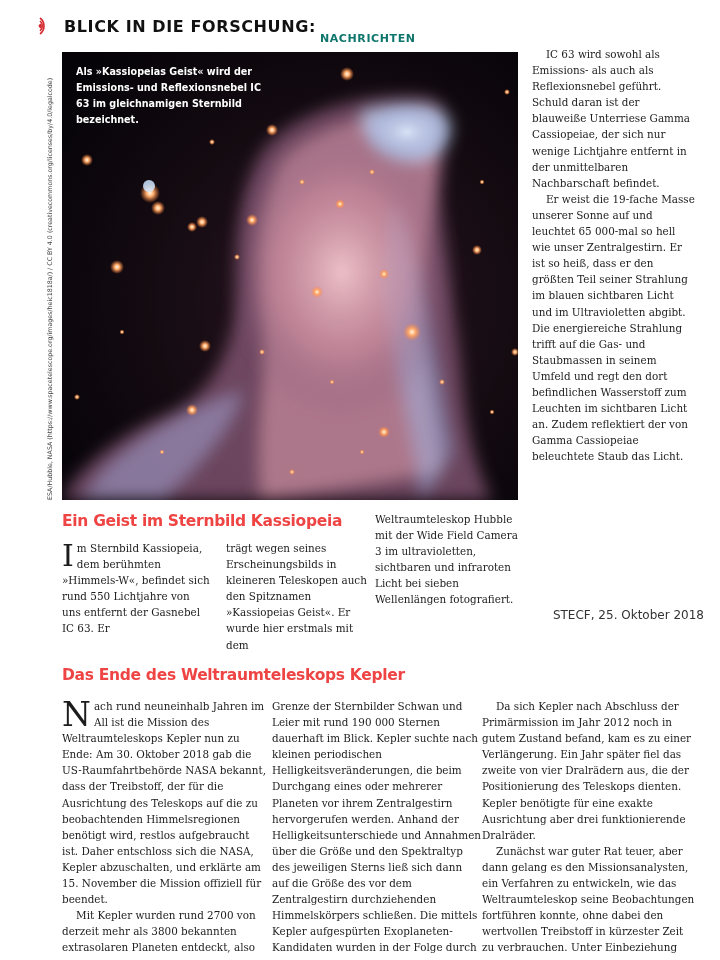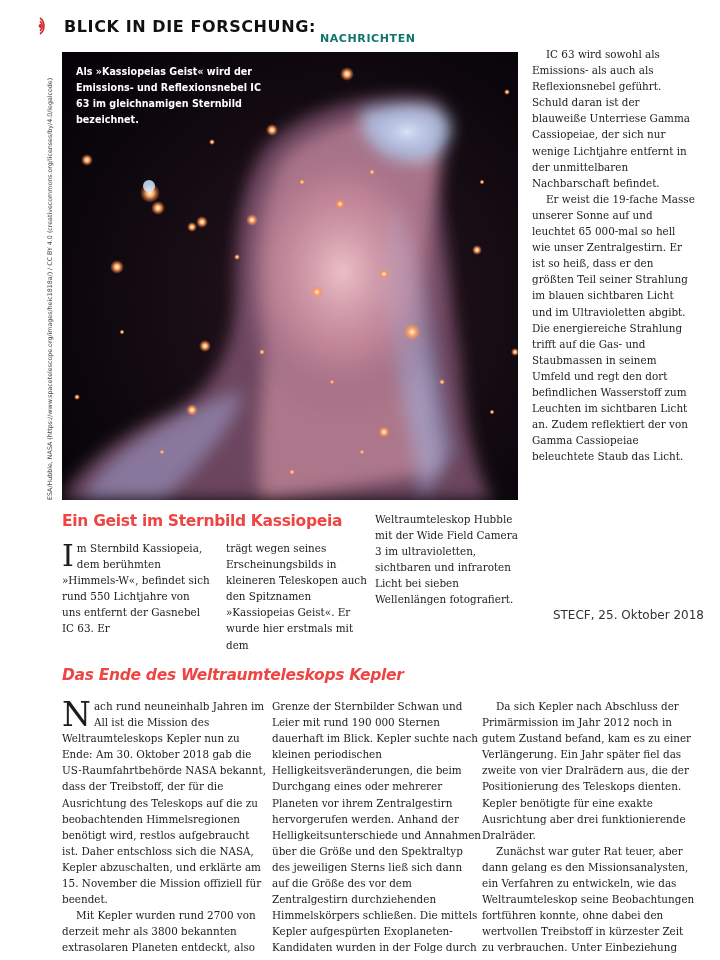--- a/index.html
+++ b/index.html
@@ -139,21 +139,21 @@
 <div class="col" style="left:62px; top:540px; width:148px;">
   <p><span class="dropcap small">I</span><span>m Sternbild Kassiopeia, dem berühmten »Himmels-W«, befindet sich rund 550 Lichtjahre von uns entfernt der Gasnebel IC 63. Er</span></p>
 </div>
 <div class="col" style="left:226px; top:540px; width:152px;">
   <p>trägt wegen seines Erscheinungsbilds in kleineren Teleskopen auch den Spitznamen »Kassiopeias Geist«. Er wurde hier erstmals mit dem</p>
 </div>
 <div class="col" style="left:375px; top:511px; width:150px;">
   <p>Weltraumteleskop Hubble mit der Wide Field Camera 3 im ultravioletten, sichtbaren und infraroten Licht bei sieben Wellenlängen fotografiert.</p>
 </div>
 
-<div class="article-title" style="left:62px; top:666px;font-style:italic;">Das Ende des Weltraumteleskops Kepler</div>
+<div class="article-title" style="left:62px; top:666px;">Das Ende des Weltraumteleskops Kepler</div>
 <div class="col" style="left:62px; top:698px; width:206px;">
   <p><span class="dropcap">N</span><span>ach rund neuneinhalb Jahren im All ist die Mission des Weltraumteleskops Kepler nun zu Ende: Am 30. Oktober 2018 gab die US-Raumfahrtbehörde NASA bekannt, dass der Treibstoff, der für die Ausrichtung des Teleskops auf die zu beobachtenden Himmelsregionen benötigt wird, restlos aufgebraucht ist. Daher entschloss sich die NASA, Kepler abzuschalten, und erklärte am 15. November die Mission offiziell für beendet.</span></p>
   <p class="ind">Mit Kepler wurden rund 2700 von derzeit mehr als 3800 bekannten extrasolaren Planeten entdeckt, also rund 70 Prozent. Das Weltraumteleskop spürte sie mit der Transitmethode auf. Dafür hielt es eine ausgewählte Region an der</p>
 </div>
 <div class="col" style="left:272px; top:698px; width:210px;">
   <p>Grenze der Sternbilder Schwan und Leier mit rund 190 000 Sternen dauerhaft im Blick. Kepler suchte nach kleinen periodischen Helligkeitsveränderungen, die beim Durchgang eines oder mehrerer Planeten vor ihrem Zentralgestirn hervorgerufen werden. Anhand der Helligkeitsunterschiede und Annahmen über die Größe und den Spektraltyp des jeweiligen Sterns ließ sich dann auf die Größe des vor dem Zentralgestirn durchziehenden Himmelskörpers schließen. Die mittels Kepler aufgespürten Exoplaneten-Kandidaten wurden in der Folge durch weitere Untersuchungen von der Erde aus entweder bestätigt oder aus der Liste gestrichen.</p>
 </div>
 <div class="col" style="left:482px; top:698px; width:214px;">
   <p class="ind">Da sich Kepler nach Abschluss der Primärmission im Jahr 2012 noch in gutem Zustand befand, kam es zu einer Verlängerung. Ein Jahr später fiel das zweite von vier Dralrädern aus, die der Positionierung des Teleskops dienten. Kepler benötigte für eine exakte Ausrichtung aber drei funktionierende Dralräder.</p>
   <p class="ind">Zunächst war guter Rat teuer, aber dann gelang es den Missionsanalysten, ein Verfahren zu entwickeln, wie das Weltraumteleskop seine Beobachtungen fortführen konnte, ohne dabei den wertvollen Treibstoff in kürzester Zeit zu verbrauchen. Unter Einbeziehung des Strahlungsdrucks der Sonne, der noch funktionierenden zwei Drall-</p>

